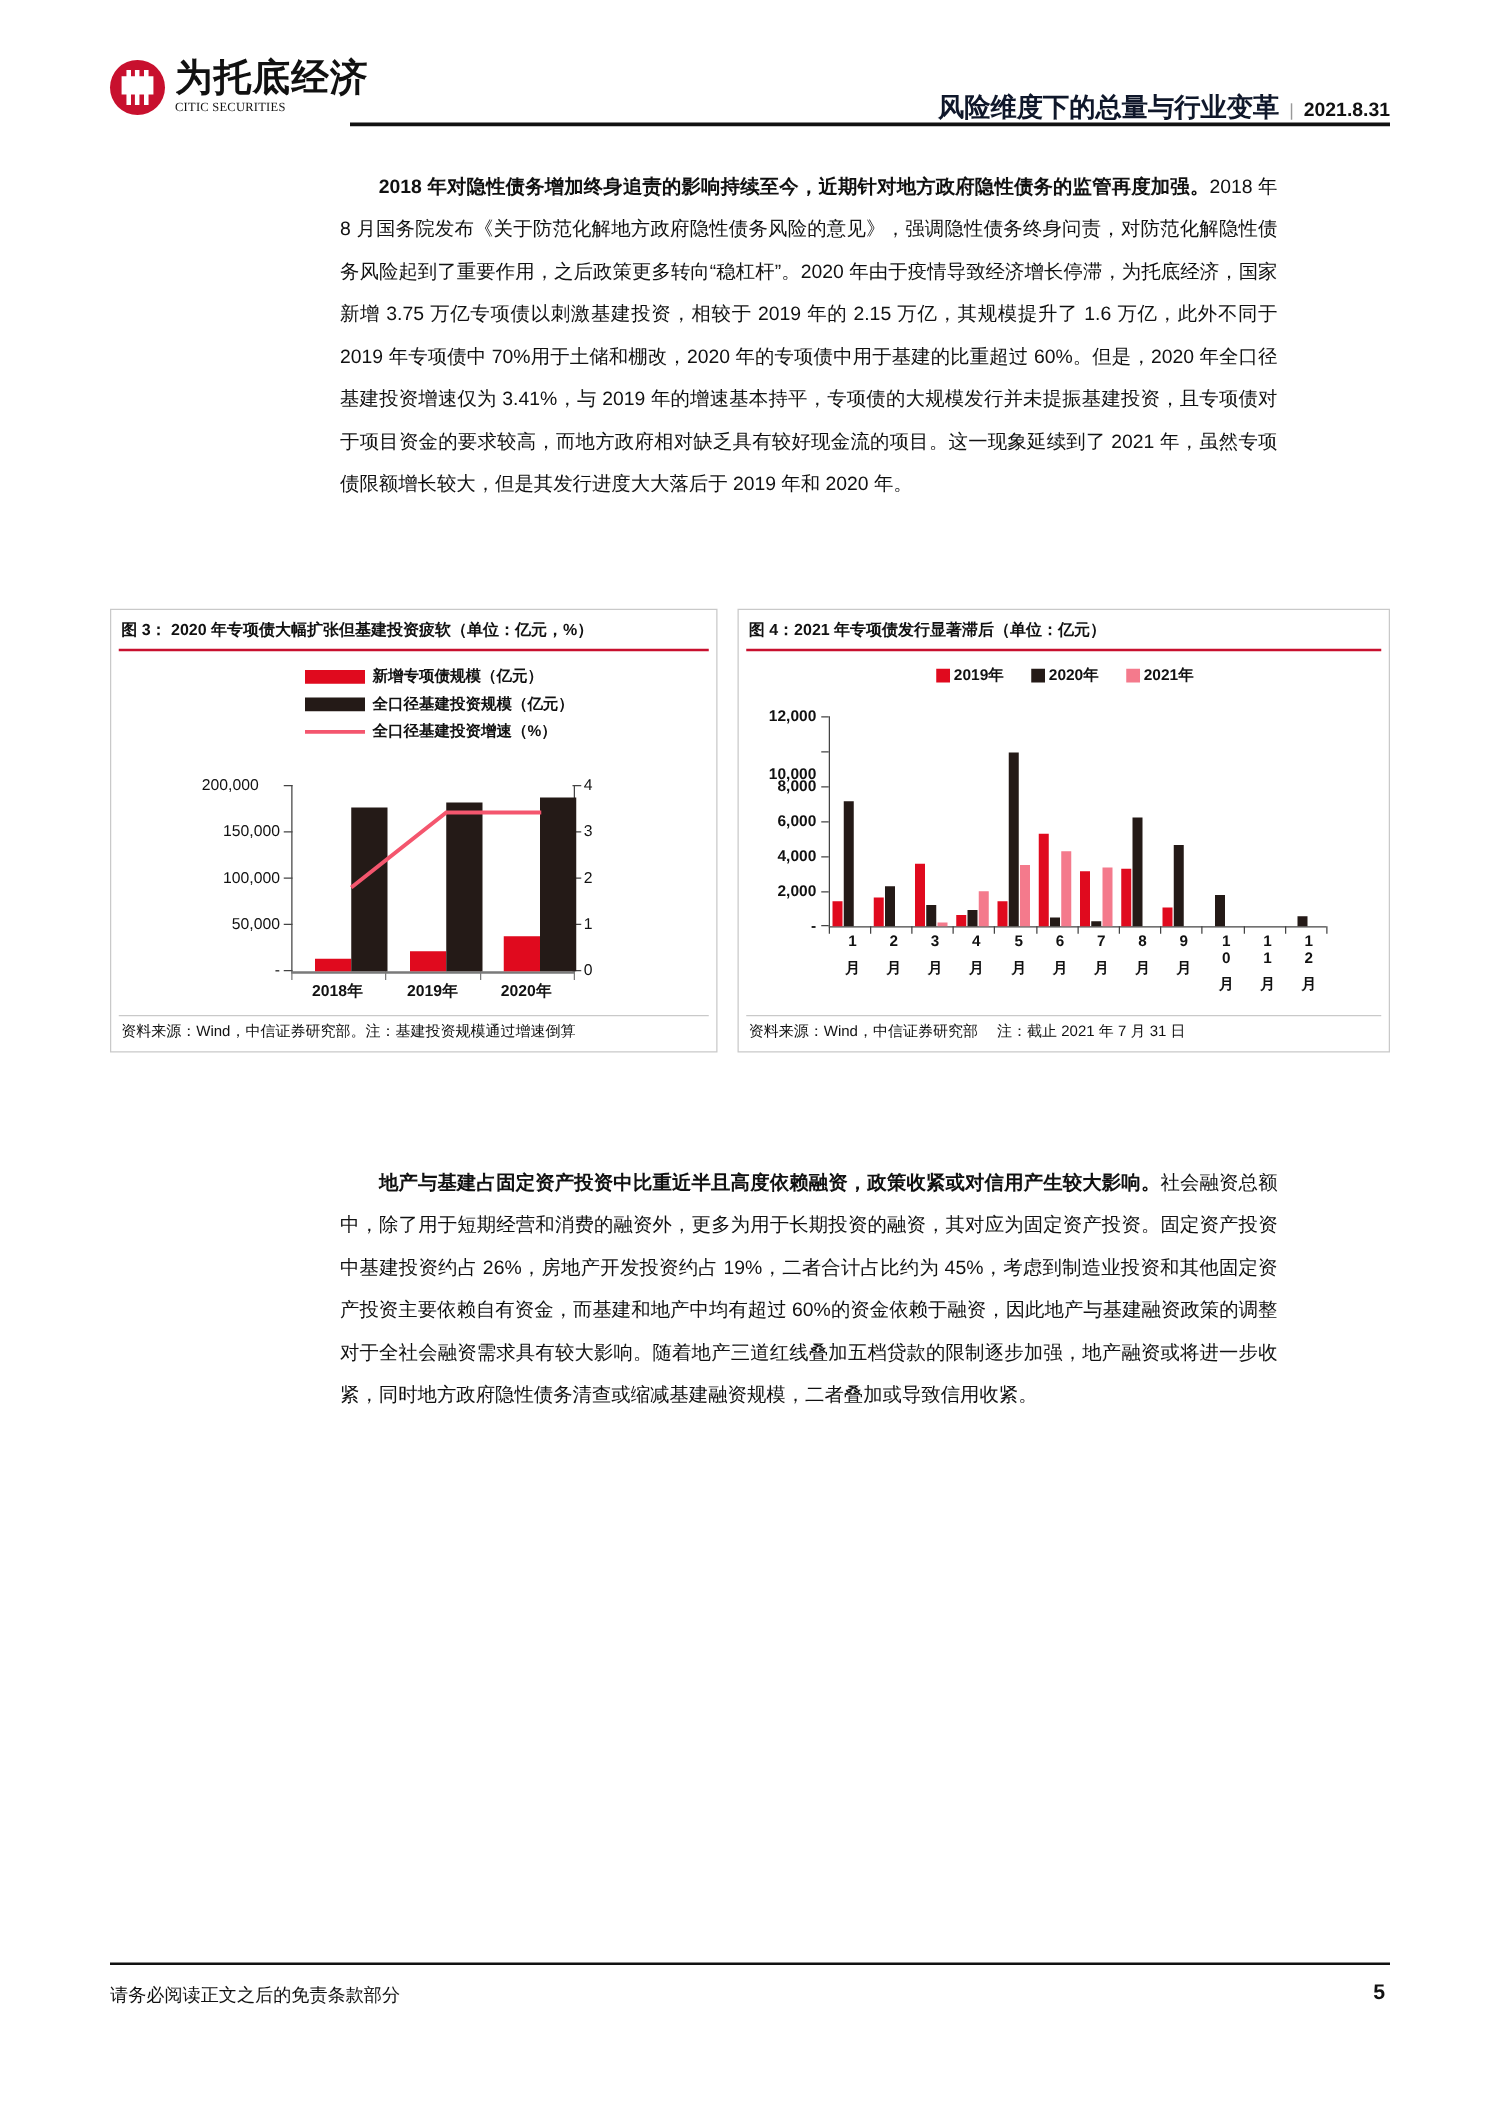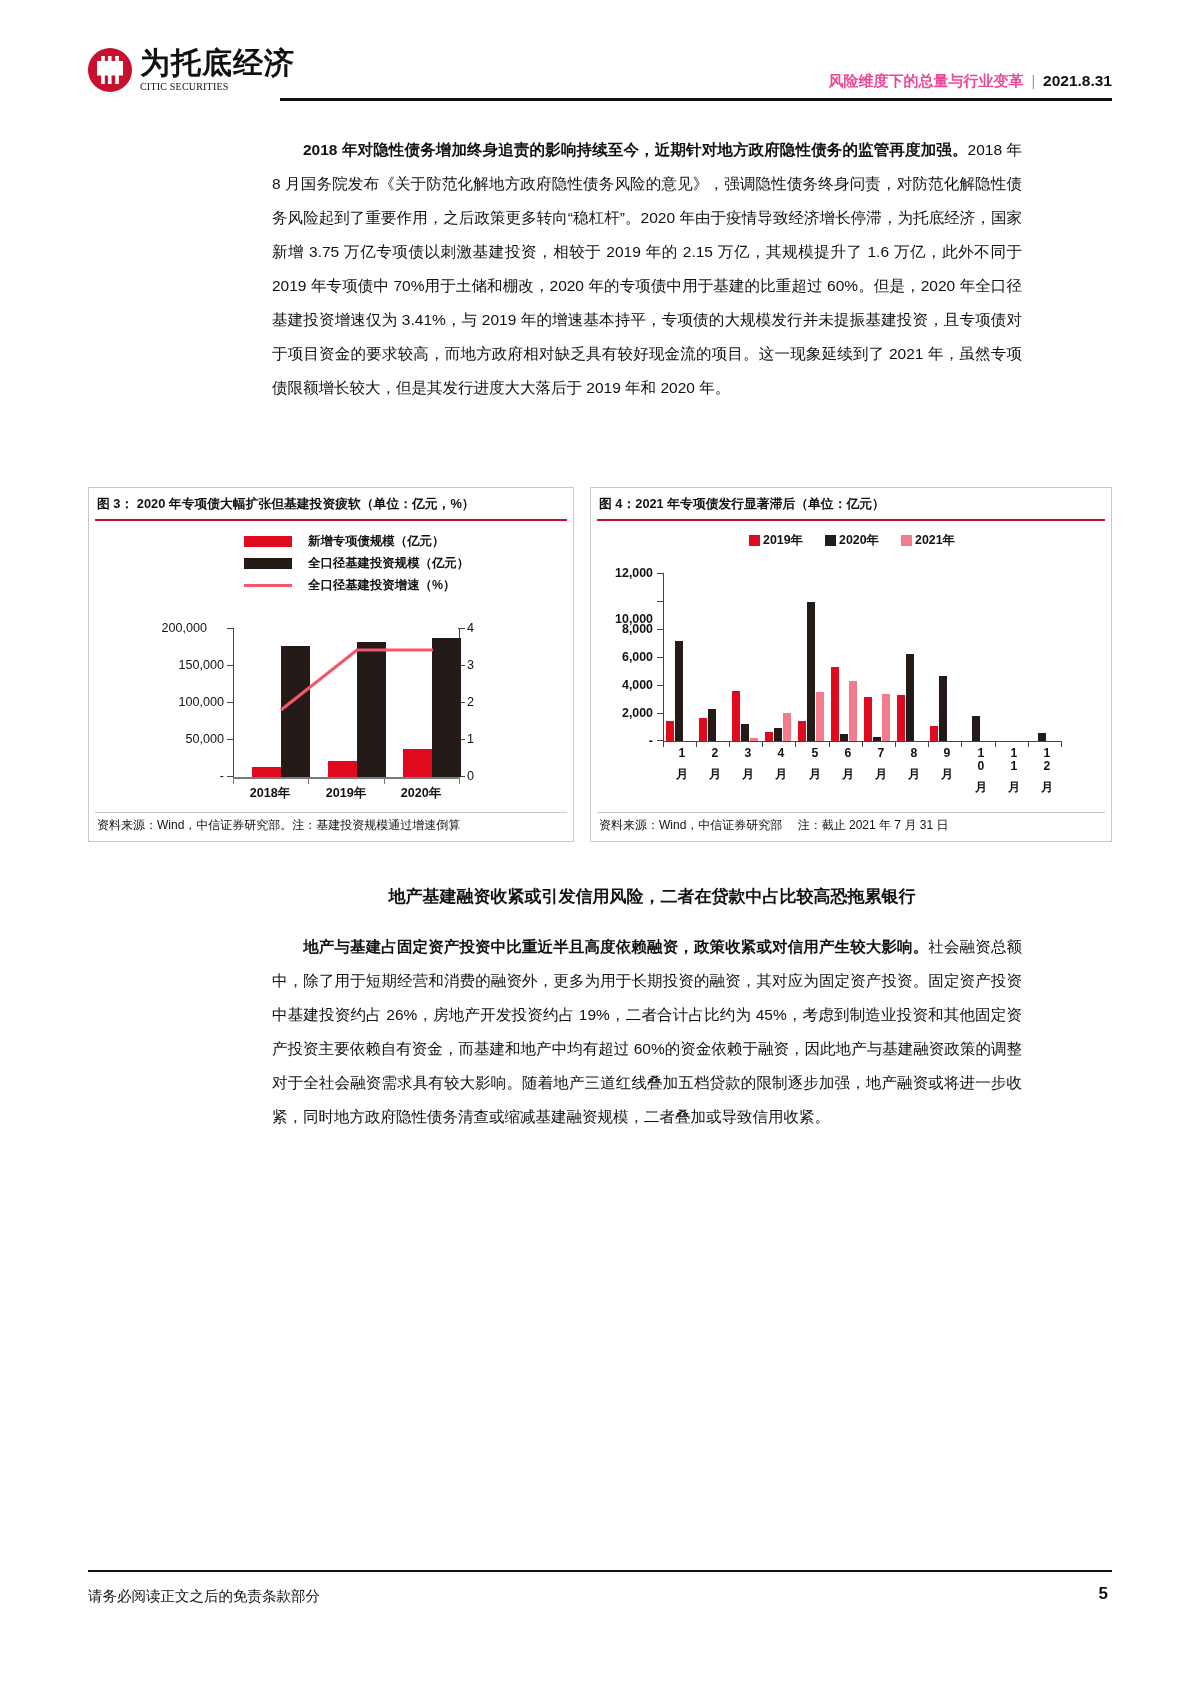--- a/index.html
+++ b/index.html
@@ -21,21 +21,21 @@
   .logo-mark::before{
     content:""; position:absolute; left:9px; top:8px; width:26px; height:28px;
     background:#ffffff;
     clip-path:polygon(0% 18%,16% 18%,16% 0%,30% 0%,30% 18%,42% 18%,42% 0%,56% 0%,56% 18%,70% 18%,70% 0%,84% 0%,84% 18%,100% 18%,100% 70%,84% 70%,84% 100%,70% 100%,70% 70%,56% 70%,56% 100%,42% 100%,42% 70%,30% 70%,30% 100%,16% 100%,16% 70%,0% 70%);
   }
   .logo-text { display:flex; flex-direction:column; line-height:1; }
   .logo-cn { font-family:"Liberation Serif", serif; font-weight:bold; font-size:30px; letter-spacing:1px; color:#111; }
   .logo-en { font-size:10px; letter-spacing:.2px; color:#111; margin-top:4px; font-family:"Liberation Serif", serif; }
 
   .header-right { position:absolute; right:88px; top:72px; display:flex; align-items:baseline; gap:8px; }
-  .header-title { color:#ec4899; font-weight:bold; font-size:15px; }
+  .header-title { color:#0f172a; font-weight:bold; font-size:21px; }
   .header-sep { color:#999; font-size:14px; }
   .header-date { color:#111; font-weight:bold; font-size:15.5px; }
   .header-rule { position:absolute; left:280px; top:98px; width:832px; height:3px; background:#111; }
 
   
   .body-wrap { position:absolute; left:272px; top:133px; width:750px; }
   p.para {
     margin:0 0 0 0;
     font-size:15.5px;
     line-height:34px;
@@ -66,21 +66,21 @@
   .fig-cap-rule { position:absolute; left:6px; right:6px; top:31px; height:1.5px; background:#c8102e; }
 
   .fig-src {
     position:absolute; left:8px; bottom:7px; right:8px;
     font-size:12px; color:#111; white-space:nowrap;
   }
   .fig-src-rule { position:absolute; left:6px; right:6px; bottom:28px; height:1px; background:#c9c9c9; }
 
   
   .c3-legend { position:absolute; left:155px; top:42px; }
-  .c3-leg-row { display:flex; align-items:center; height:22px; gap:16px; }
+  .c3-leg-row { display:flex; align-items:center; height:22px; gap:6px; }
   .c3-swatch { width:48px; height:11px; display:inline-block; }
   .c3-swatch.line { height:3px; }
   .c3-leg-label { font-size:12.4px; font-weight:bold; color:#111; white-space:nowrap; }
 
   .c3-plot { position:absolute; left:0; top:125px; width:486px; height:190px; }
   .c3-ylab { position:absolute; font-size:12.6px; color:#111; text-align:right; width:80px; }
   .c3-y2lab { position:absolute; font-size:12.6px; color:#111; text-align:left; width:26px; }
   .c3-axis-v { position:absolute; background:#444; width:1.4px; }
   .c3-axis-h { position:absolute; background:#7a7a7a; height:1.6px; }
   .c3-tick { position:absolute; background:#444; width:7px; height:1.4px; }
@@ -333,21 +333,20 @@
         <div class="c4-xlab" style="left:381px; top:190px;">10月</div>
         <div class="c4-xlab" style="left:414px; top:190px;">11月</div>
         <div class="c4-xlab" style="left:447px; top:190px;">12月</div>
       </div>
 
       <div class="fig-src-rule"></div>
       <div class="fig-src">资料来源：Wind，中信证券研究部　 注：截止 2021 年 7 月 31 日</div>
     </div>
   </div>
 
-  <div class="sect-head">地产基建融资收紧或引发信用风险，二者在贷款中占比较高恐拖累银行</div>
 
   <div class="body-wrap2">
     <p class="para"><span class="indent"></span><span class="lead">地产与基建占固定资产投资中比重近半且高度依赖融资，政策收紧或对信用产生较大影响。</span><span>社会融资总额中，除了用于短期经营和消费的融资外，更多为用于长期投资的融资，其对应为固定资产投资。固定资产投资中基建投资约占 26%，房地产开发投资约占 19%，二者合计占比约为 45%，考虑到制造业投资和其他固定资产投资主要依赖自有资金，而基建和地产中均有超过 60%的资金依赖于融资，因此地产与基建融资政策的调整对于全社会融资需求具有较大影响。随着地产三道红线叠加五档贷款的限制逐步加强，地产融资或将进一步收紧，同时地方政府隐性债务清查或缩减基建融资规模，二者叠加或导致信用收紧。</span></p>
   </div>
 
   <div class="footer-rule"></div>
   <div class="footer-left">请务必阅读正文之后的免责条款部分</div>
   <div class="footer-right">5</div>
 
 </div>

